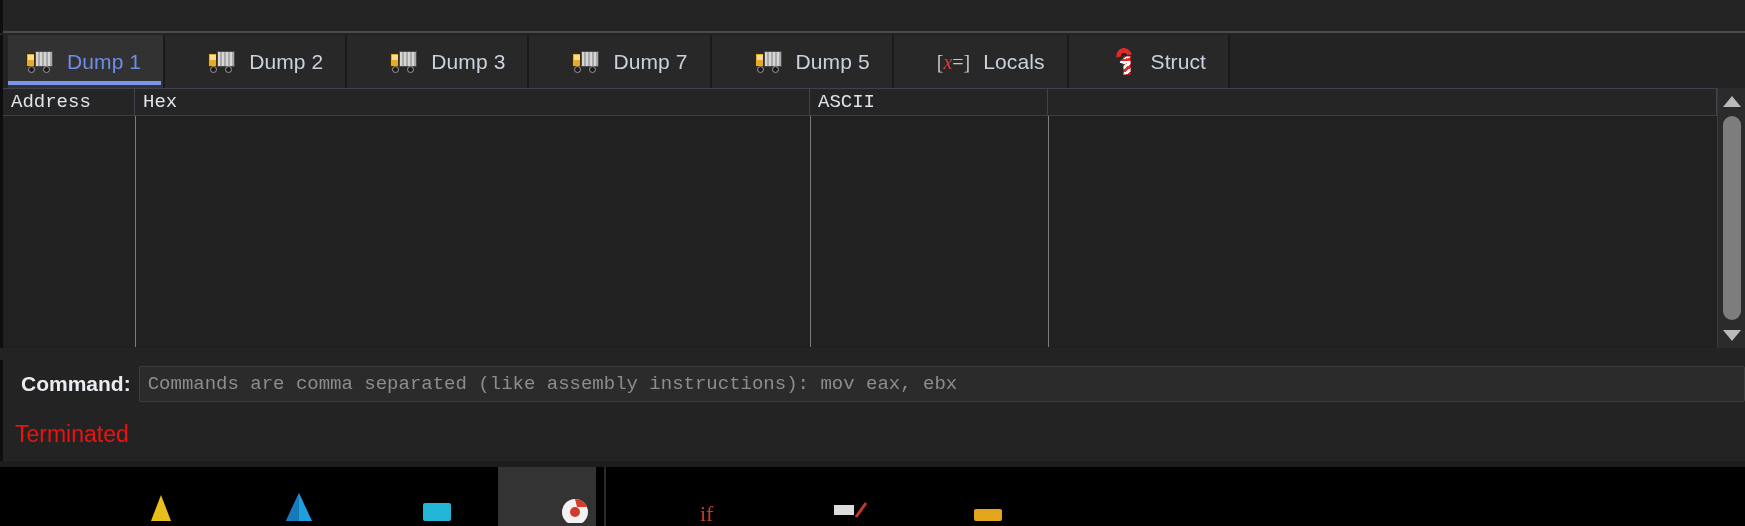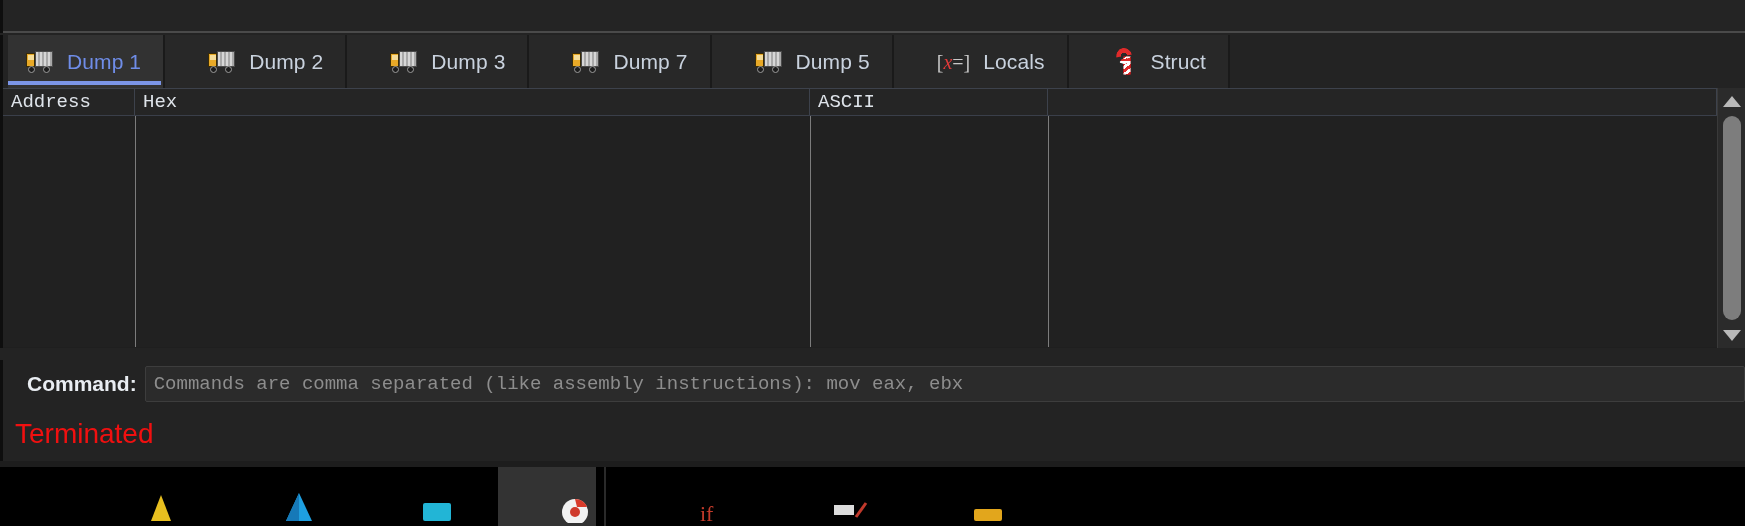--- a/index.html
+++ b/index.html
@@ -201,21 +201,21 @@
     background:#7d7d7d; border-radius:9px;
   }
 
   
   .cmdrow {
     position:absolute; left:0; top:360px;
     width:1745px; height:47px;
     background:#232323;
     border-left:3px solid #0e0e0e;
     display:flex; align-items:center;
-    padding-left:24px;
+    padding-left:18px;
   }
   .cmd-label {
     font-size:21px; color:#e9edf2; font-weight:600;
     white-space:nowrap; margin-right:8px;
   }
   .cmd-input {
     flex:1 1 auto;
     height:36px;
     background:#2b2b2b;
     border:1px solid #3d3d3d;
@@ -230,21 +230,21 @@
 
   
   .statusbar {
     position:absolute; left:0; top:407px;
     width:1745px; height:54px;
     background:#232323;
     border-left:3px solid #0e0e0e;
     display:flex; align-items:center;
     padding-left:12px; gap:24px;
   }
-  .st-state { font-size:28px; color:#f01010; white-space:nowrap; }
+  .st-state { font-size:23px; color:#f01010; white-space:nowrap; }
   .st-msg   { font-size:22px; color:#e7ebf0; white-space:nowrap; }
 
   
   .taskbar {
     position:absolute; left:0; top:461px;
     width:1745px; height:65px;
     background:#000;
     overflow:hidden;
   }
   .tb-strip {

